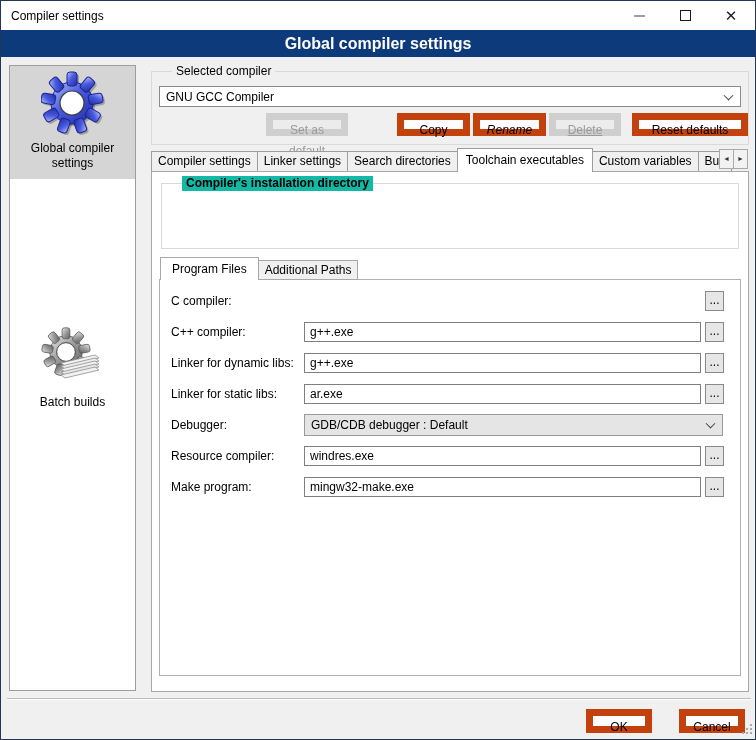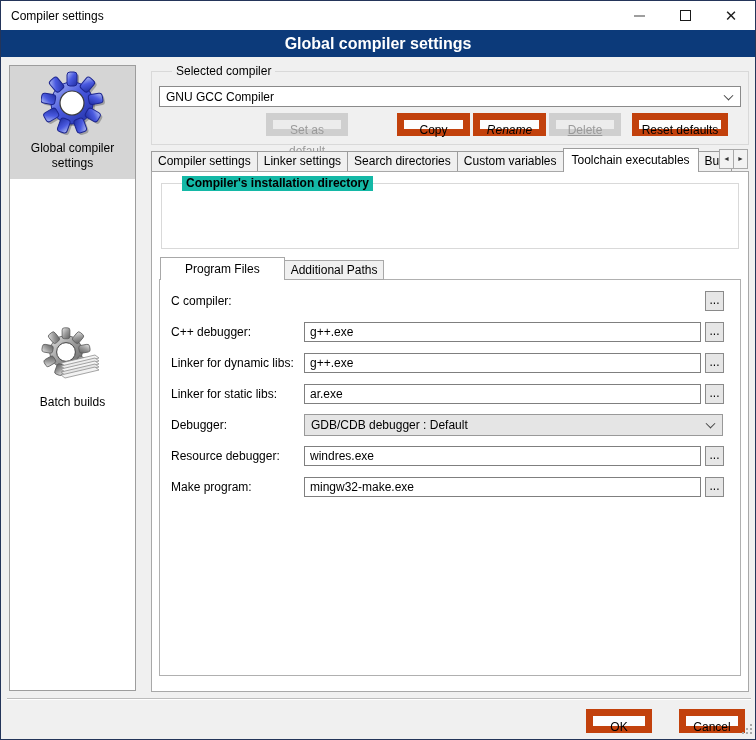--- a/index.html
+++ b/index.html
@@ -49,21 +49,21 @@
     border-right:1.4px solid #444; border-bottom:1.4px solid #444;
     transform:translateY(-70%) rotate(45deg); }
 
   .btn { position:absolute; height:23px; background:#fdfdfd; border:7px solid #c2410c;
     text-align:center; line-height:21px; cursor:default; }
   .btn.disabled { background:#ececec; border-color:#cfcfcf; color:#9a9a9a; }
   .b-setdef { left:265px; top:112px; width:82px; }
   .b-copy   { left:396px; top:112px; width:73px; }
   .b-rename { left:472px; top:112px; width:73px;font-style:italic; }
   .b-delete { left:548px; top:112px; width:72px;text-decoration:underline; }
-  .b-reset  { left:631px; top:112px; width:96px; }
+  .b-reset  { left:631px; top:112px; width:116px; }
 
   
   .tabrow { position:absolute; left:150px; top:147px; height:24px; display:flex; align-items:flex-end; }
   .tab { height:21px; line-height:19px; padding:0 6px; background:#f0f0f0;
     border:1px solid #9c9c9c; margin-left:-1px; white-space:nowrap; }
   .tab:first-child { margin-left:0; }
   .tab.active { height:24px; line-height:23px; background:#fff; border-bottom:none;
     padding:0 8px; position:relative; z-index:3; }
   .tab.clipped { width:34px; overflow:hidden; }
   .tab-arrow { position:absolute; top:148px; width:15px; height:20px; background:#f2f2f2;
@@ -87,21 +87,21 @@
   .b-browse-dir { left:623px; top:205px; width:22px; height:21px; }
   .b-autodetect { left:649px; top:205px; width:73px; height:21px; line-height:19px; }
 
   .note { position:absolute; left:166px; top:230px; width:566px; white-space:nowrap;
     overflow:hidden; color:#9b0000; }
 
   
   .subtabrow { position:absolute; left:160px; top:256px; height:23px; display:flex; align-items:flex-end; z-index:2; }
   .subtab { height:20px; line-height:18px; padding:0 6px; background:#f0f0f0;
     border:1px solid #a8a8a8; margin-left:-1px; white-space:nowrap; }
-  .subtab.active { height:23px; line-height:22px; background:#fff; border-bottom:none; padding:0 24px; z-index:3; position:relative; }
+  .subtab.active { height:23px; line-height:22px; background:#fff; border-bottom:none; padding:0 11px; z-index:3; position:relative; }
 
   .inner-panel { position:absolute; left:158px; top:278px; width:582px; height:397px;
     background:#fff; border:1px solid #b0b0b0; z-index:1; }
 
   
   .f-label { position:absolute; left:170px; z-index:2; }
   .f-input { position:absolute; left:303px; width:397px; height:20px; background:#fff;
     border:1px solid #7f7f7f; line-height:18px; padding-left:5px; z-index:2; }
   .f-browse { left:704px; width:19px; height:20px; line-height:16px; z-index:2; }
   .f-choice { position:absolute; left:303px; width:419px; height:22px; background:#e5e5e5;
@@ -227,22 +227,22 @@
   <div class="btn disabled b-setdef">Set as default</div>
   <div class="btn b-copy">Copy</div>
   <div class="btn b-rename">Rename</div>
   <div class="btn disabled b-delete">Delete</div>
   <div class="btn b-reset">Reset defaults</div>
 
   <div class="tabrow">
     <div class="tab">Compiler settings</div>
     <div class="tab">Linker settings</div>
     <div class="tab">Search directories</div>
+    <div class="tab active">Toolchain executables</div>
     <div class="tab">Custom variables</div>
-    <div class="tab active">Toolchain executables</div>
     <div class="tab clipped">Build options</div>
   </div>
   <div class="tab-arrow arr-l">◄</div>
   <div class="tab-arrow arr-r">►</div>
 
   <div class="panel"></div>
 
   <div class="groupbox gb-install">
     <span class="gb-label">Compiler's installation directory</span>
   </div>
@@ -255,39 +255,39 @@
 
   <div class="subtabrow">
     <div class="subtab active">Program Files</div>
     <div class="subtab">Additional Paths</div>
   </div>
   <div class="inner-panel"></div>
 
   <div class="f-label" style="top:293px">C compiler:</div>
   <div class="mini-btn f-browse" style="top:290px">...</div>
 
-  <div class="f-label" style="top:324px">C++ debugger:</div>
+  <div class="f-label" style="top:324px">C++ compiler:</div>
   <div class="f-input" style="top:321px">g++.exe</div>
   <div class="mini-btn f-browse" style="top:321px">...</div>
 
   <div class="f-label" style="top:355px">Linker for dynamic libs:</div>
   <div class="f-input" style="top:352px">g++.exe</div>
   <div class="mini-btn f-browse" style="top:352px">...</div>
 
   <div class="f-label" style="top:386px">Linker for static libs:</div>
   <div class="f-input" style="top:383px">ar.exe</div>
   <div class="mini-btn f-browse" style="top:383px">...</div>
 
   <div class="f-label" style="top:417px">Debugger:</div>
   <div class="f-choice" style="top:413px">
     <span>GDB/CDB debugger : Default</span>
     <span class="chev"></span>
   </div>
 
-  <div class="f-label" style="top:448px">Resource debugger:</div>
+  <div class="f-label" style="top:448px">Resource compiler:</div>
   <div class="f-input" style="top:445px">windres.exe</div>
   <div class="mini-btn f-browse" style="top:445px">...</div>
 
   <div class="f-label" style="top:479px">Make program:</div>
   <div class="f-input" style="top:476px">mingw32-make.exe</div>
   <div class="mini-btn f-browse" style="top:476px">...</div>
 
   <div class="divider"></div>
   <div class="btn b-ok">OK</div>
   <div class="btn b-cancel">Cancel</div>

